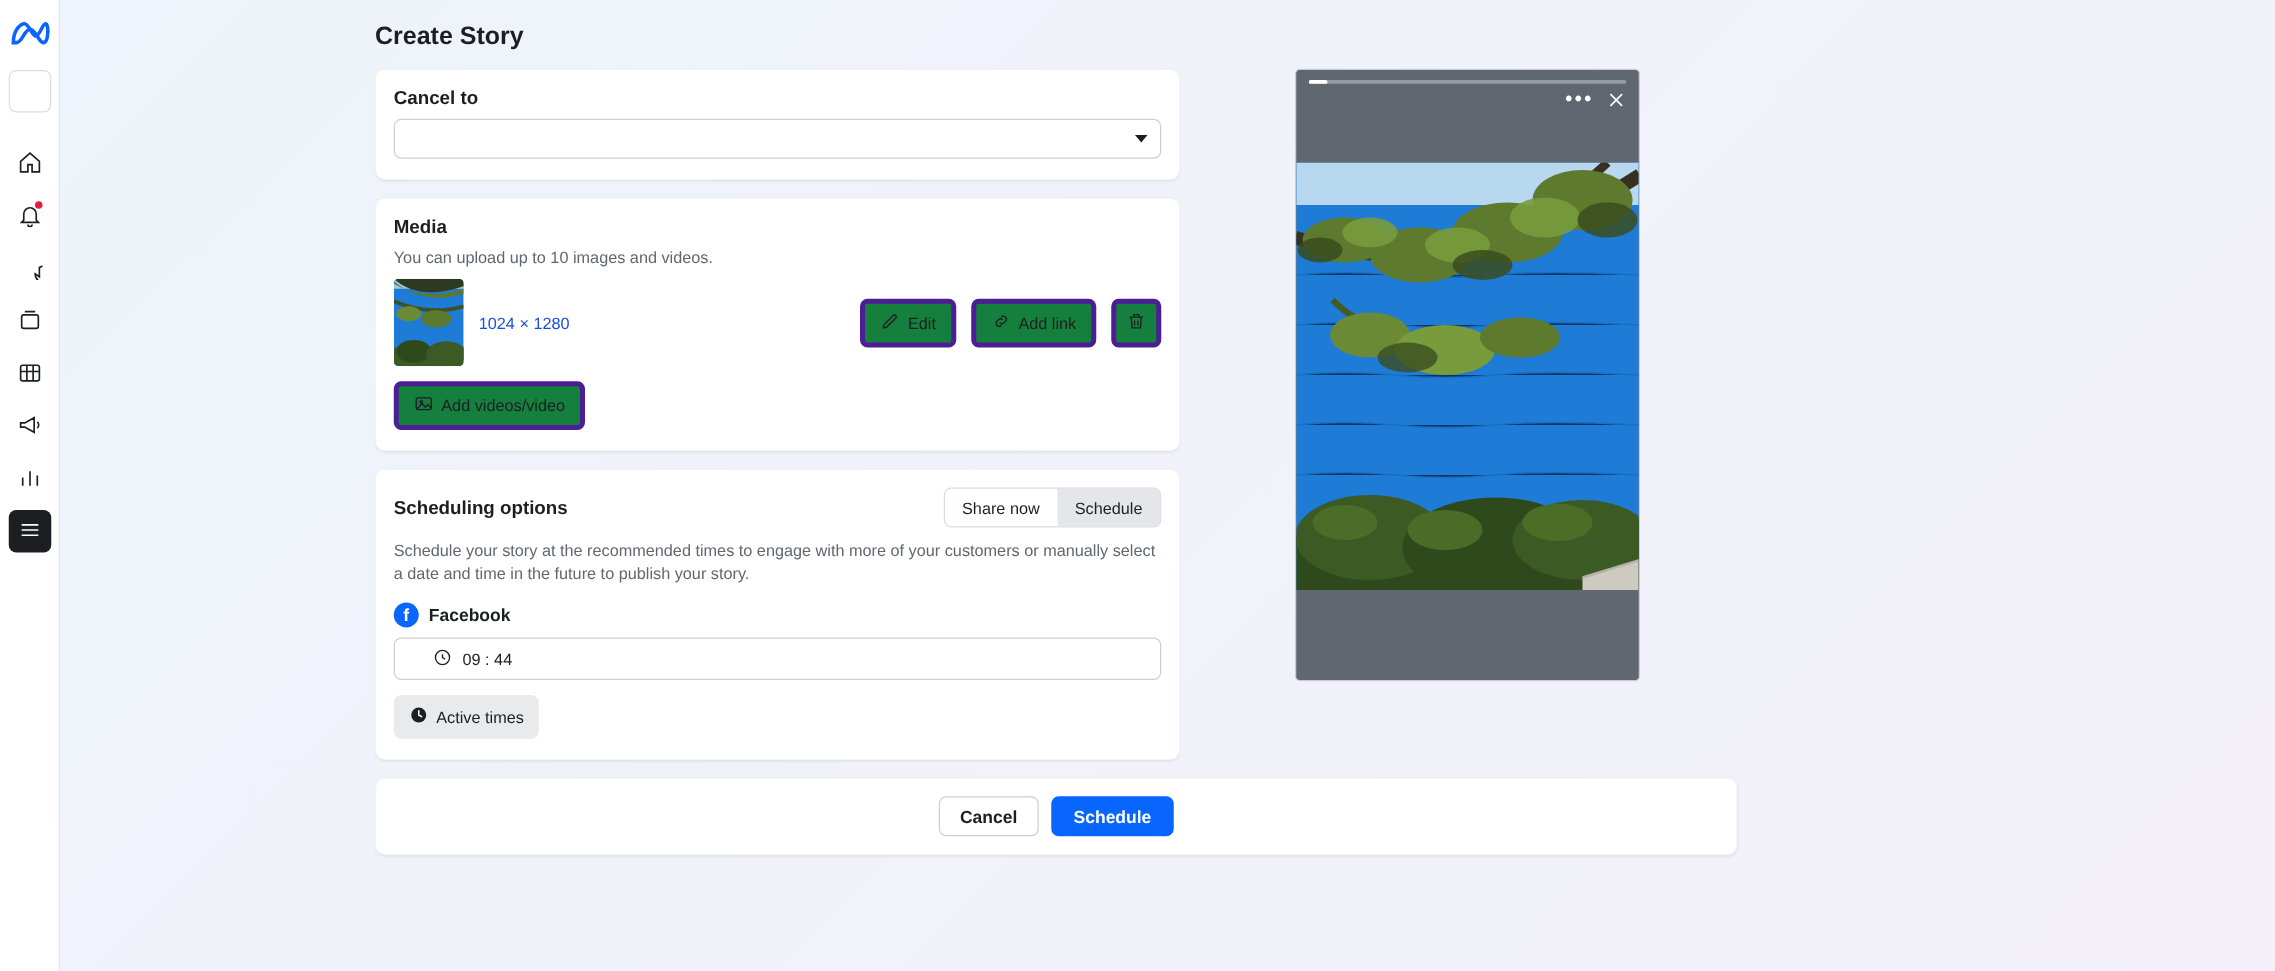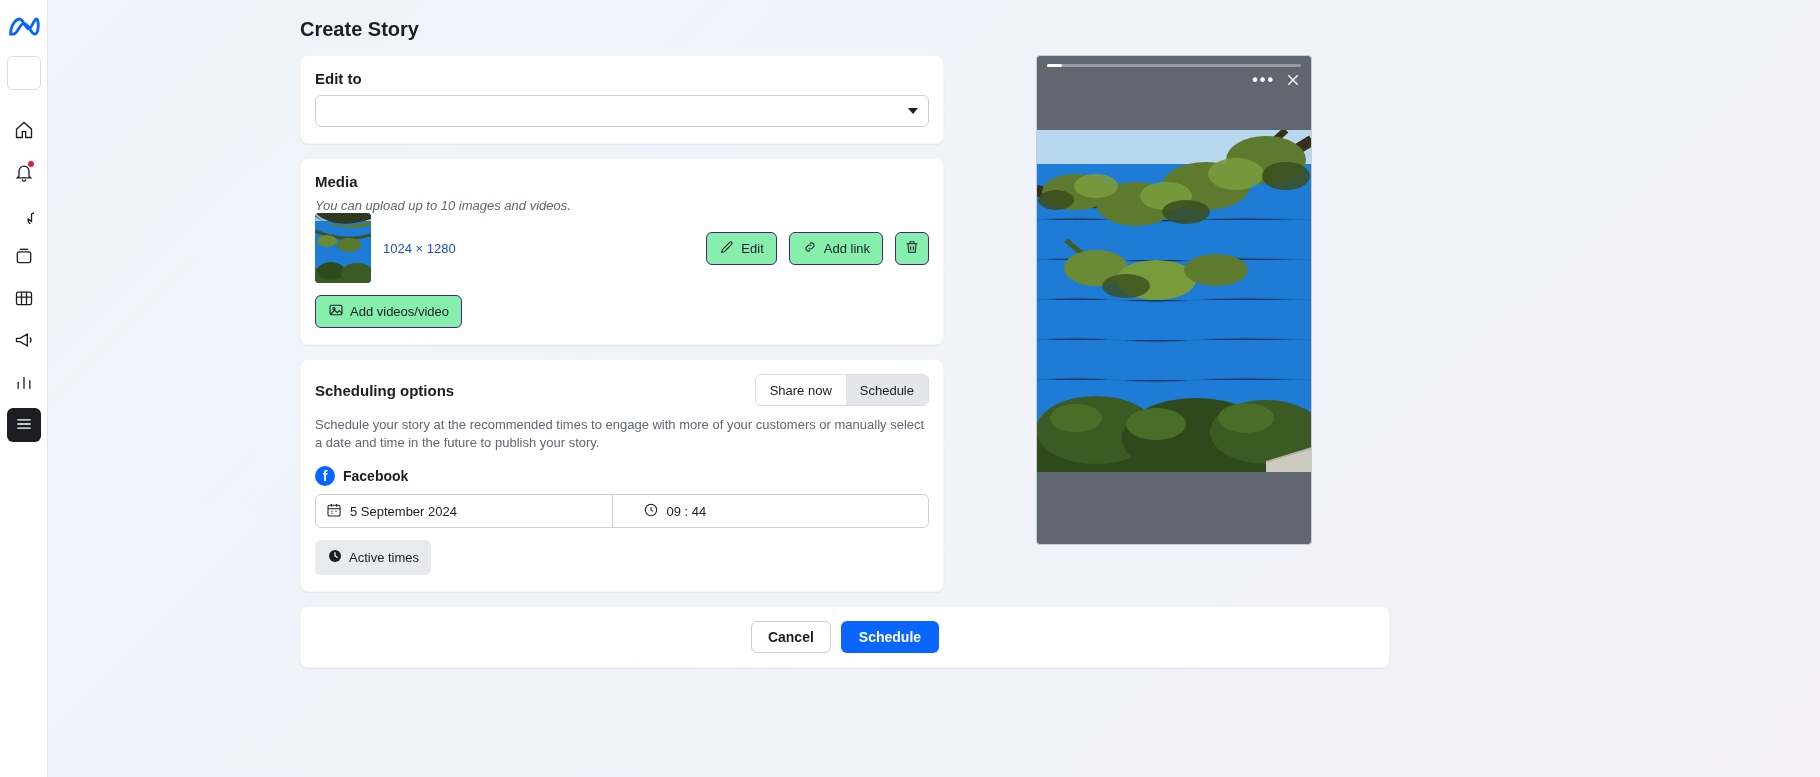--- a/index.html
+++ b/index.html
@@ -74,42 +74,42 @@
     gap: 14px;
   }
   .card {
     background:#fff;
     border-radius:8px;
     padding: 14px 14px 16px 14px;
     box-shadow: 0 1px 2px rgba(0,0,0,0.06);
     border:1px solid rgba(0,0,0,0.04);
   }
   .card-title { font-weight:700; font-size:15px; margin-bottom:8px;}
-  .card-desc { font-size:13px; color:#606770; font-style:italic;}
+  .card-desc { font-size:13px; color:#606770; margin-bottom:10px;}
 
   .dropdown {
     display:flex; align-items:center; justify-content:flex-end;
     border:1px solid #ccd0d5; border-radius:6px; height:32px;
     padding: 0 10px; cursor:pointer;
   }
   .dropdown .caret {
     width:0; height:0; border-left:5px solid transparent;
     border-right:5px solid transparent; border-top:6px solid #1c1e21;
   }
 
   .media-row { display:flex; align-items:center; gap:12px; }
   .thumb {
     width:56px; height:70px; border-radius:4px; overflow:hidden;
     flex-shrink:0;
   }
   .dims { font-size:13px; color:#1d4ed8; }
   .spacer { flex:1; }
   .btn {
     display:inline-flex; align-items:center; gap:6px;
-    border:1px solid #4c1d95; background:#86efac; color:#1c1e21;
+    border:4px solid #4c1d95; background:#15803d; color:#1c1e21;
     font-size:13px; font-weight:500; border-radius:6px;
     padding:6px 12px; cursor:pointer;
   }
   .btn.icon-only { padding:6px 8px; }
   .btn.dark-chip { background:#e9eaec; border:none; padding:8px 12px; }
   .btn svg { width:16px; height:16px; stroke:#1c1e21; fill:none; stroke-width:1.6;}
   .btn.icon-only svg { width:16px; height:16px;}
   .add-media { margin-top:12px; }
 
   .sched-head { display:flex; align-items:center; justify-content:space-between; margin-bottom:10px;}
@@ -263,21 +263,21 @@
   </div>
 
   <div class="main">
     <div class="main-inner">
       <h1 class="page-title">Create Story</h1>
 
       <div class="columns">
         <div class="form-col">
 
           <div class="card">
-            <div class="card-title">Edit to</div>
+            <div class="card-title">Cancel to</div>
             <div class="dropdown">
               <span class="caret"></span>
             </div>
           </div>
 
           <div class="card">
             <div class="card-title">Media</div>
             <div class="card-desc">You can upload up to 10 images and videos.</div>
 
             <div class="media-row">
@@ -345,29 +345,20 @@
               </div>
             </div>
             <div class="sched-text">Schedule your story at the recommended times to engage with more of your customers or manually select a date and time in the future to publish your story.</div>
 
             <div class="platform-row">
               <span class="fb-badge">f</span>
               <span>Facebook</span>
             </div>
 
             <div class="dt-row">
-              <div class="dt-cell date">
-                <span>
-                  <svg viewBox="0 0 24 24">
-                      <rect x="3" y="5" width="18" height="16" rx="2"></rect>
-                      <path d="M3 10 H21 M8 3 V7 M16 3 V7 M8 14 H10 M14 14 H16 M8 17 H10"></path>
-                    </svg>
-                </span>
-                <span>5 September 2024</span>
-              </div>
               <div class="dt-cell time">
                 <span>
                   <svg viewBox="0 0 24 24">
                       <circle cx="12" cy="12" r="8.5"></circle>
                       <path d="M12 8 V12 L15 14"></path>
                     </svg>
                 </span>
                 <span>09 : 44</span>
               </div>
             </div>

